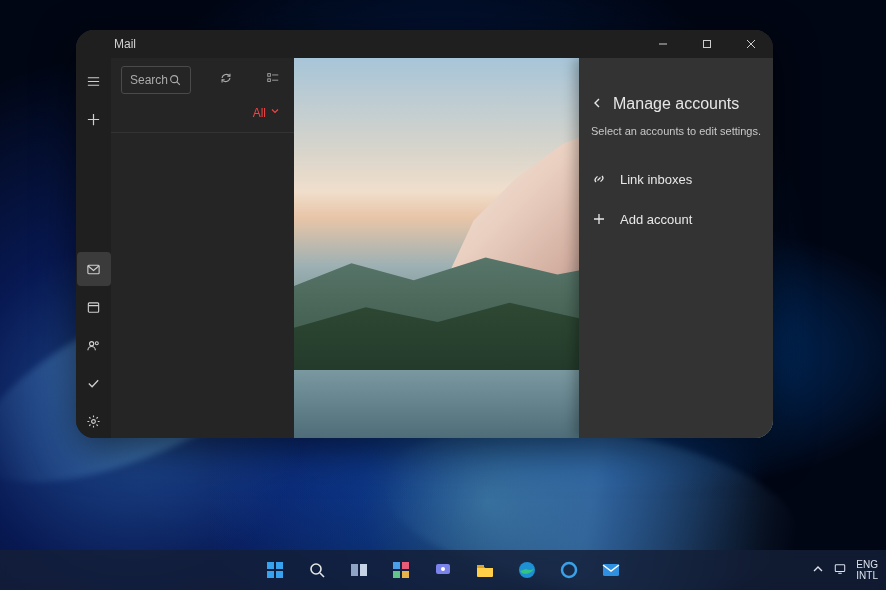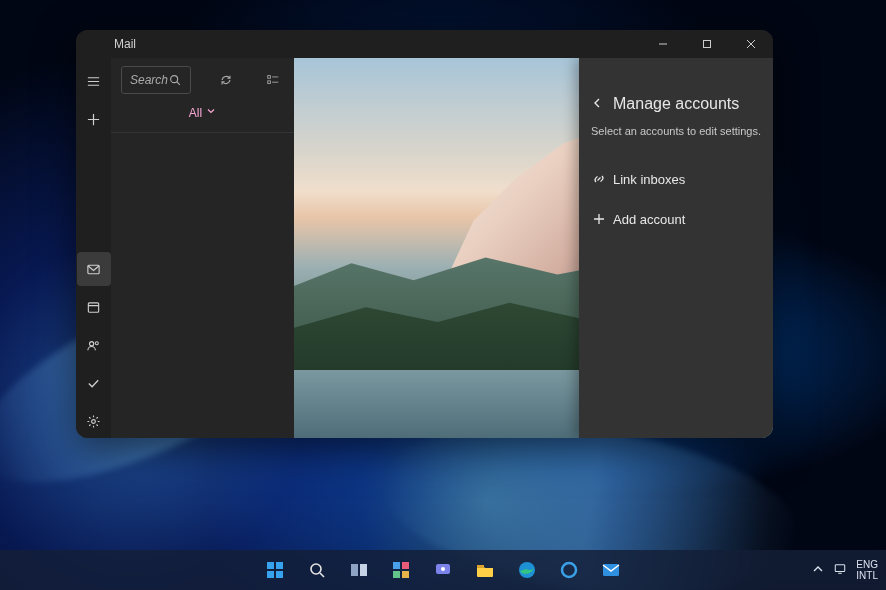--- a/index.html
+++ b/index.html
@@ -19,21 +19,21 @@
   .wallpaper::before, .wallpaper::after {
     content:""; position:absolute; background: linear-gradient(90deg, rgba(120,200,255,0.0), rgba(120,200,255,0.7), rgba(120,200,255,0.0));
     filter: blur(3px);
   }
   .wallpaper::before { width:380px; height:140px; left:-40px; top:310px; transform: rotate(-25deg); border-radius:50%; opacity:0.6; }
   .wallpaper::after  { width:420px; height:160px; left:380px; top:430px; transform: rotate(8deg); border-radius:50%; opacity:0.5; }
 
   
   .window {
     position: absolute; left: 76px; top: 30px; width: 697px; height: 408px;
-    background: #2b2b2b; border-radius: 12px; overflow: hidden;
+    background: #2b2b2b; border-radius: 18px; overflow: hidden;
     box-shadow: 0 12px 40px rgba(0,0,0,0.6);
     display: grid;
     grid-template-columns: 35px 183px 1fr;
     grid-template-rows: 28px 1fr;
   }
   .titlebar {
     grid-column: 1 / 4; display:flex; align-items:center;
     background: #1f1f1f; color:#d0d0d0; font-size:12px;
   }
   .titlebar .title { padding-left:38px; flex:1; }
@@ -47,31 +47,31 @@
   }
   .strip-btn { width:34px; height:34px; display:flex; align-items:center; justify-content:center; color:#cfcfcf; border-radius:4px; }
   .strip-btn.active { background:#3b3b3b; }
   .strip-btn svg { width:15px; height:15px; }
   .strip-spacer { flex:1; }
 
   .listcol {
     background:#252525; color:#ddd; display:flex; flex-direction:column;
   }
   .searchrow {
-    display:flex; align-items:center; gap:24px; padding:8px 10px 4px 10px;font-style:italic;
+    display:flex; gap:24px; padding:8px 10px 4px 10px;
   }
   .searchbox {
     flex:1; height:28px; border:1px solid #4a4a4a; border-radius:3px;
     display:flex; align-items:center; padding:0 8px; color:#aaa; font-size:12px;
     background:#252525;
   }
   .searchbox svg { width:14px; height:14px; margin-left:auto; }
   .icon-btn { width:24px; height:24px; display:flex; align-items:center; justify-content:center; color:#aaa; }
   .icon-btn svg { width:14px; height:14px; }
-  .filterrow { display:flex; justify-content:center; padding:8px 14px 12px; font-size:12px; color:#f9a8d4; border-bottom:1px solid #333; }
+  .filterrow { display:flex; justify-content:flex-end; padding:8px 14px 12px; font-size:12px; color:#ef4444; border-bottom:1px solid #333; }
   .filterrow svg { width:10px; height:10px; margin-left:4px; vertical-align:middle; }
 
   .preview {
     position:relative; overflow:hidden; background:#3a3a3a;
   }
   
   .sky { position:absolute; inset:0;
     background: linear-gradient(to bottom, #a7c5d8 0%, #d9d5cb 25%, #f0decc 35%, #e8c5a8 42%, #9cb0b3 55%, #6d8a86 70%);
   }
   .mountain {
@@ -92,21 +92,21 @@
   }
 
   .panel {
     position:absolute; right:0; top:0; bottom:0; width:194px;
     background:#333333; color:#e6e6e6; padding:14px 12px;
     box-shadow:-4px 0 12px rgba(0,0,0,0.3);
   }
   .panel-head { display:flex; align-items:center; gap:10px; font-size:16px; font-weight:400; margin-bottom:12px;margin-top:23px; }
   .panel-head svg { width:12px; height:12px; }
   .panel-sub { font-size:11px; color:#c8c8c8; margin-bottom:22px; }
-  .panel-item { display:flex; align-items:center; gap:6px; height:40px; font-size:13px; color:#e8e8e8; }
+  .panel-item { display:flex; align-items:center; gap:13px; height:40px; font-size:13px; color:#e8e8e8; }
   .panel-item svg { width:16px; height:16px; }
 
   
   .taskbar {
     position:absolute; left:0; right:0; bottom:0; height:40px;
     background: rgba(20,30,55,0.82);
     backdrop-filter: blur(6px);
     display:flex; align-items:center;
   }
   .task-center { position:absolute; left:50%; transform:translateX(-50%); display:flex; gap:6px; align-items:center; }

